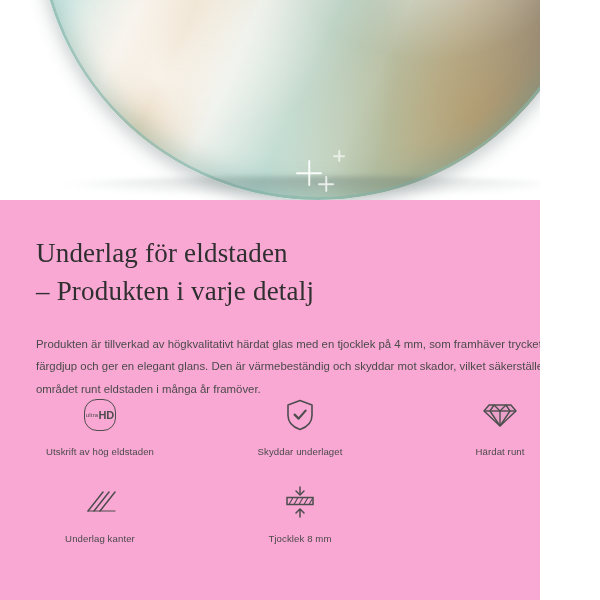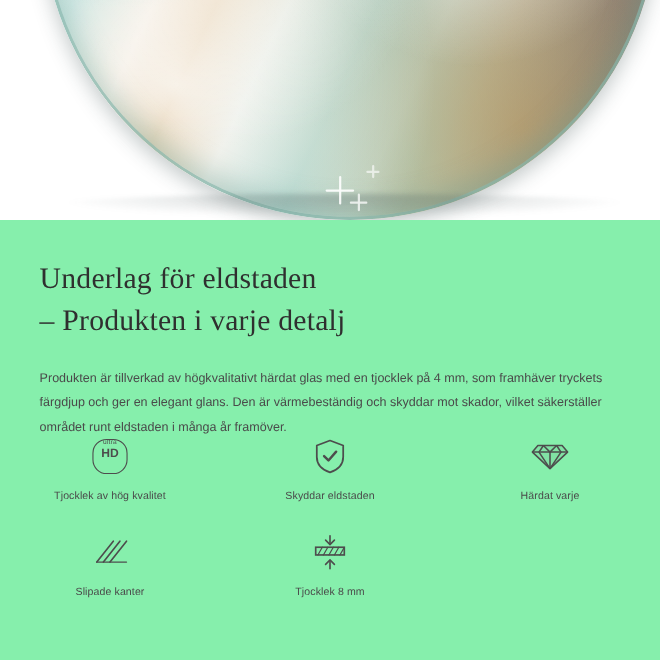--- a/index.html
+++ b/index.html
@@ -9,24 +9,25 @@
   body {
     width: 600px;
     height: 600px;
     background: #ffffff;
     font-family: "Liberation Sans", sans-serif;
     color: #3a3a3a;
     overflow: hidden;
   }
   .page {
     position: relative;
-    width: 600px;
+    width: 504px;
     height: 600px;
-    background: #86efac;
-    overflow: hidden;
+    background: #f9a8d4;
+    overflow: hidden;
+    padding-left: 36px;
   }
 
   
   .hero {
     position: absolute;
     left: 0;
     top: 0;
     width: 600px;
     height: 200px;
     overflow: hidden;
@@ -161,23 +162,23 @@
     color: #4a4a4a;
     text-align: center;
     letter-spacing: 0.1px;
   }
   .ultrahd {
     width: 30px;
     height: 30px;
     border: 1.6px solid #4d4d4d;
     border-radius: 13px;
     display: flex;
-    flex-direction: column;
+    flex-direction: row;
     align-items: center;
-    justify-content: flex-start;
+    justify-content: center;
     line-height: 1;
   }
   .ultrahd .u {
     font-size: 6px;
     letter-spacing: 0.2px;
     color: #4d4d4d;
   }
   .ultrahd .hd {
     font-size: 11px;
     font-weight: bold;
@@ -212,57 +213,57 @@
   <div class="features">
 
 
     <div class="feature">
       <div class="feature-icon">
         <div class="ultrahd">
           <span class="u">ultra</span>
           <span class="hd">HD</span>
         </div>
       </div>
-      <div class="feature-label">Tjocklek av hög kvalitet</div>
+      <div class="feature-label">Utskrift av hög eldstaden</div>
     </div>
 
     <div class="feature">
       <div class="feature-icon">
         <svg width="32" height="36" viewBox="0 0 32 36" fill="none" stroke="#4d4d4d" stroke-width="1.6" stroke-linecap="round" stroke-linejoin="round">
           <path d="M16 3.5 L28 8 v10.5c0 7-5 11.6-12 14-7-2.4-12-7-12-14V8z"></path>
           <path d="M10.6 17.6 l4 4 7-8" stroke-width="2.2"></path>
         </svg>
       </div>
-      <div class="feature-label">Skyddar eldstaden</div>
+      <div class="feature-label">Skyddar underlaget</div>
     </div>
 
     <div class="feature">
       <div class="feature-icon">
         <svg width="38" height="32" viewBox="0 0 38 32" fill="none" stroke="#4d4d4d" stroke-width="1.4" stroke-linejoin="round">
           <path d="M8 6 h22 l5 6 -16 15 -16 -15z" fill="#4d4d4d" fill-opacity="0.08"></path>
           <path d="M3 12 h32"></path>
           <path d="M13 6 l-4 6 10 15"></path>
           <path d="M25 6 l4 6 -10 15"></path>
           <path d="M13 6 l6 6 6 -6"></path>
           <path d="M19 12 v15"></path>
         </svg>
       </div>
-      <div class="feature-label">Härdat varje</div>
+      <div class="feature-label">Härdat runt</div>
     </div>
 
     <div class="feature">
       <div class="feature-icon">
         <svg width="34" height="30" viewBox="0 0 34 30" fill="none" stroke="#4d4d4d" stroke-width="1.5" stroke-linecap="round">
           <path d="M5 24 L20 5"></path>
           <path d="M11 24 L26 5"></path>
           <path d="M17 24 L32 5"></path>
           <path d="M5 24 L32 24" stroke-width="1.2"></path>
         </svg>
       </div>
-      <div class="feature-label">Slipade kanter</div>
+      <div class="feature-label">Underlag kanter</div>
     </div>
 
     <div class="feature">
       <div class="feature-icon">
         <svg width="36" height="34" viewBox="0 0 36 34" fill="none" stroke="#4d4d4d" stroke-width="1.5" stroke-linecap="round">
           <path d="M18 2 V9"></path>
           <path d="M14 6 l4 4 4 -4"></path>
           <rect x="5" y="12.5" width="26" height="7" fill="none"></rect>
           <path d="M7 19.5 l4 -7 M12 19.5 l4 -7 M17 19.5 l4 -7 M22 19.5 l4 -7 M27 19.5 l3.5 -6" stroke-width="1.1"></path>
           <path d="M18 32 V25"></path>

